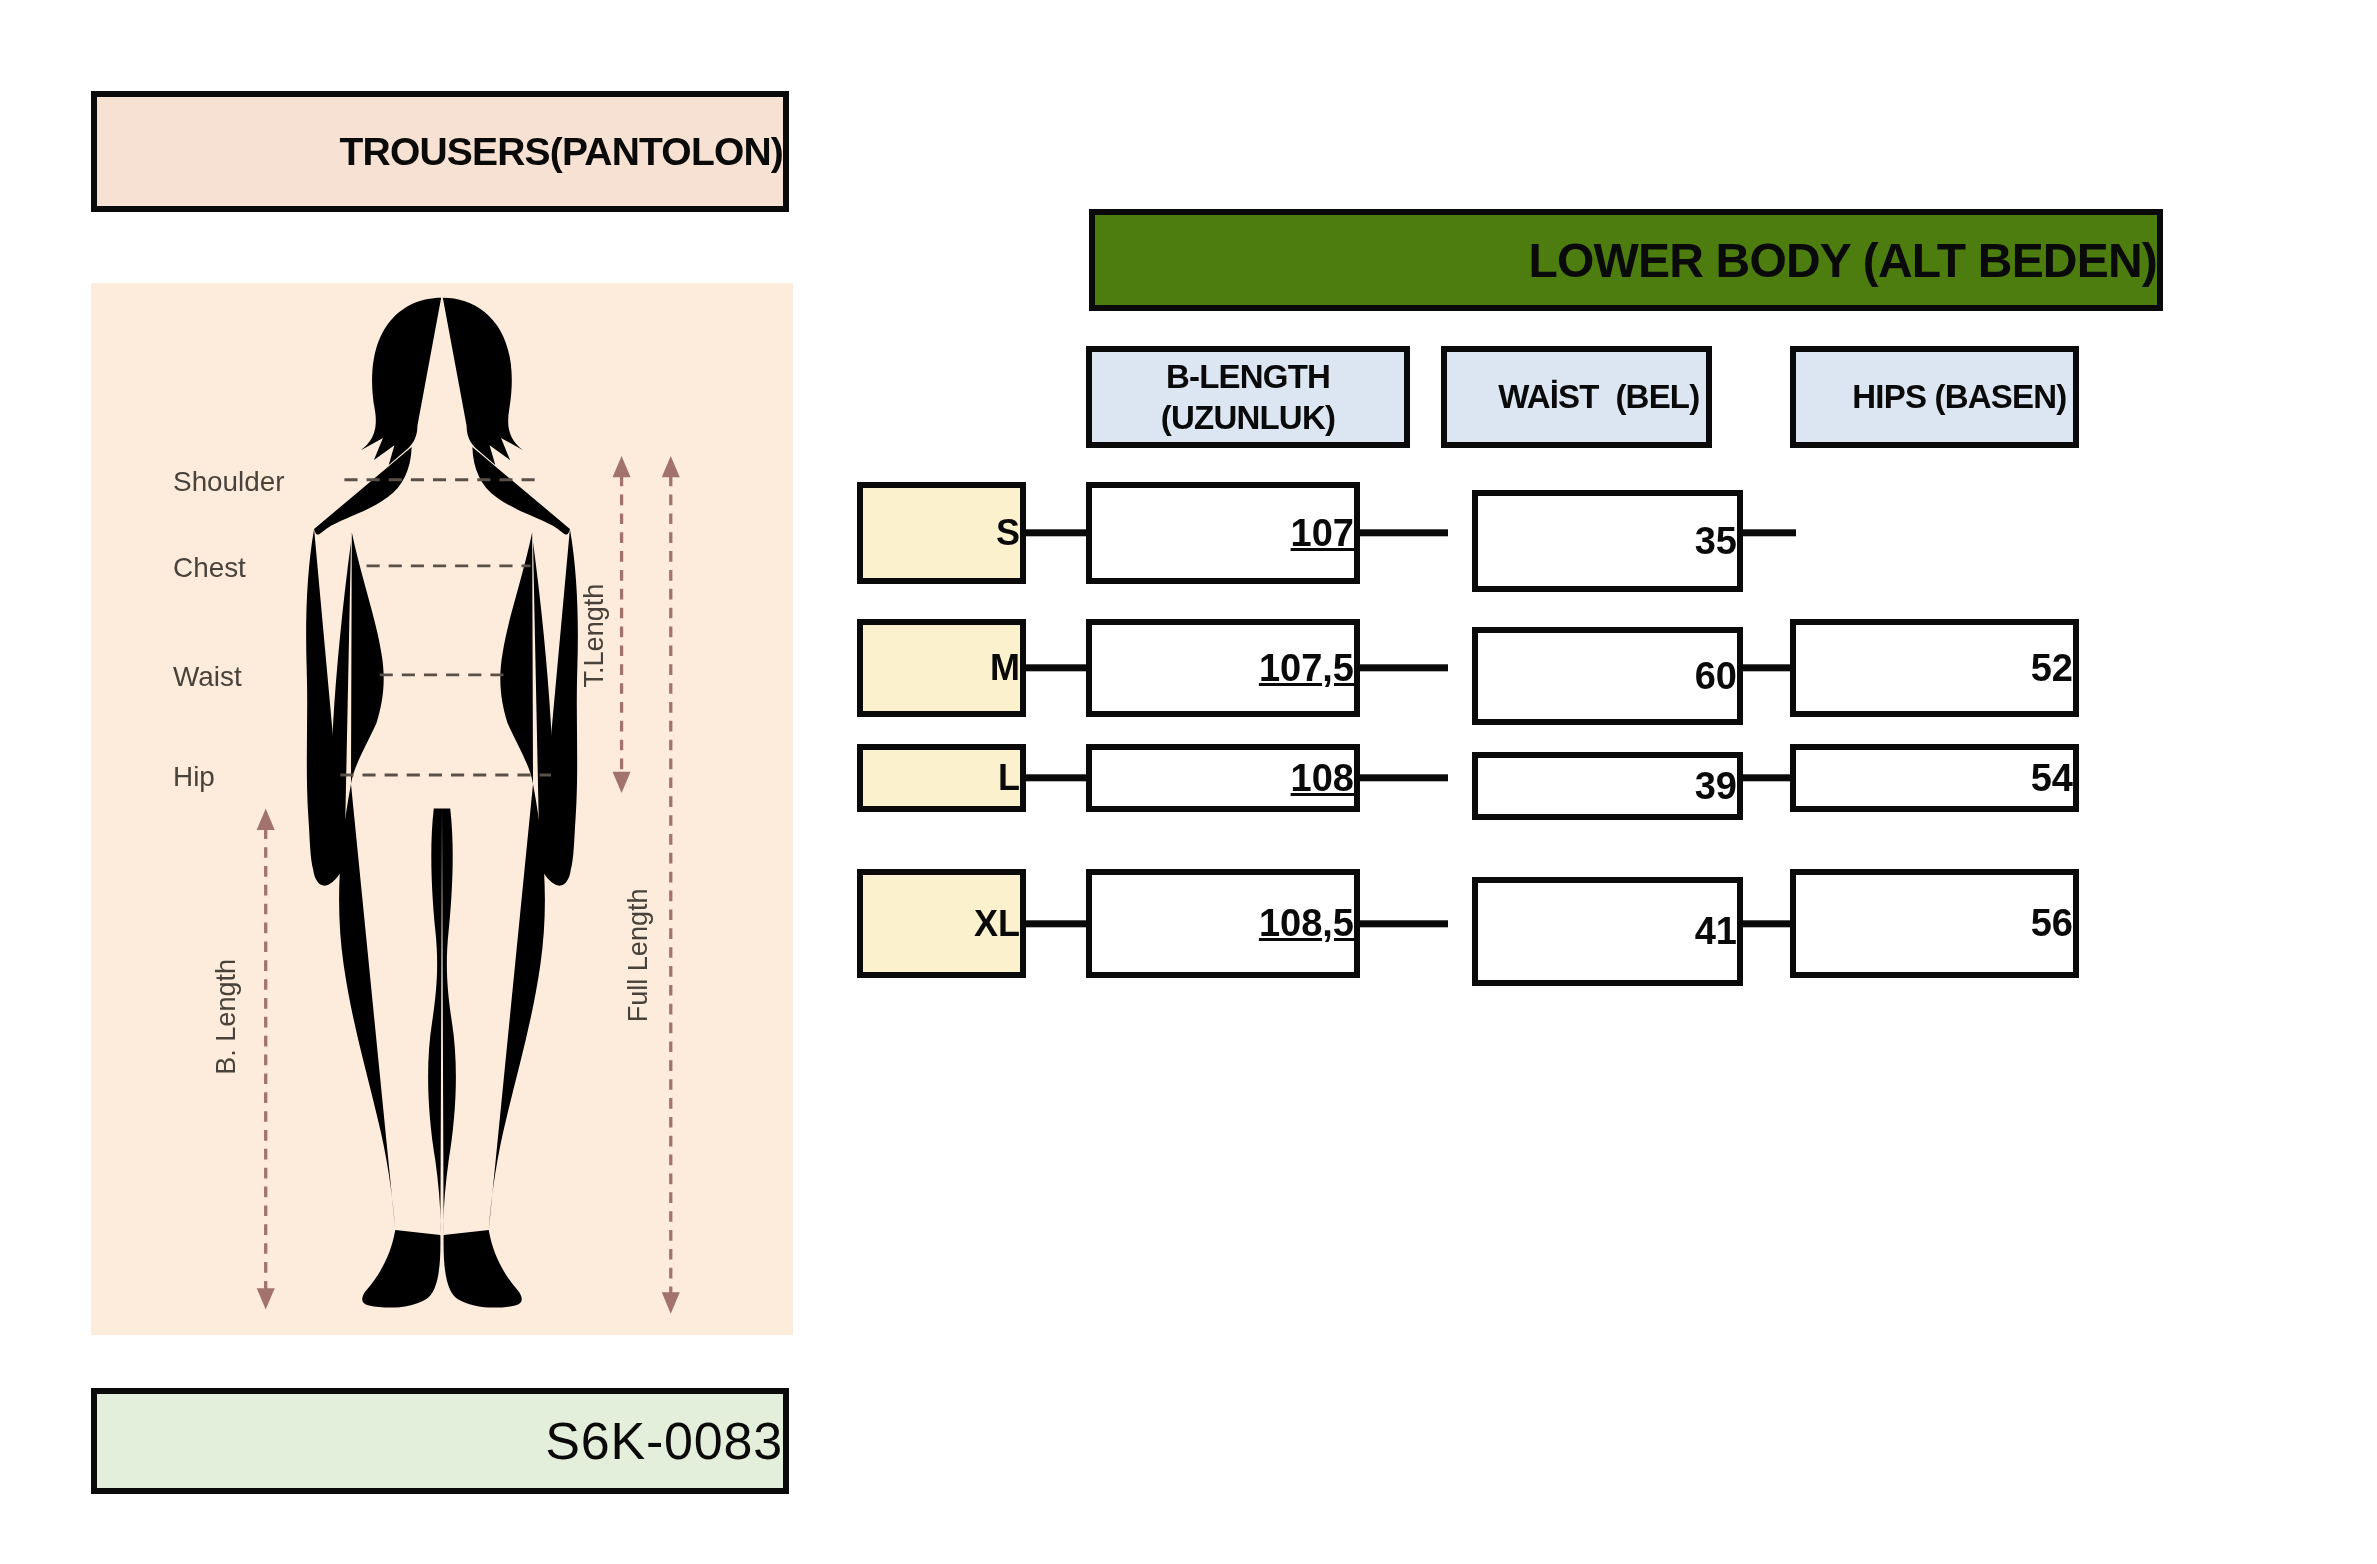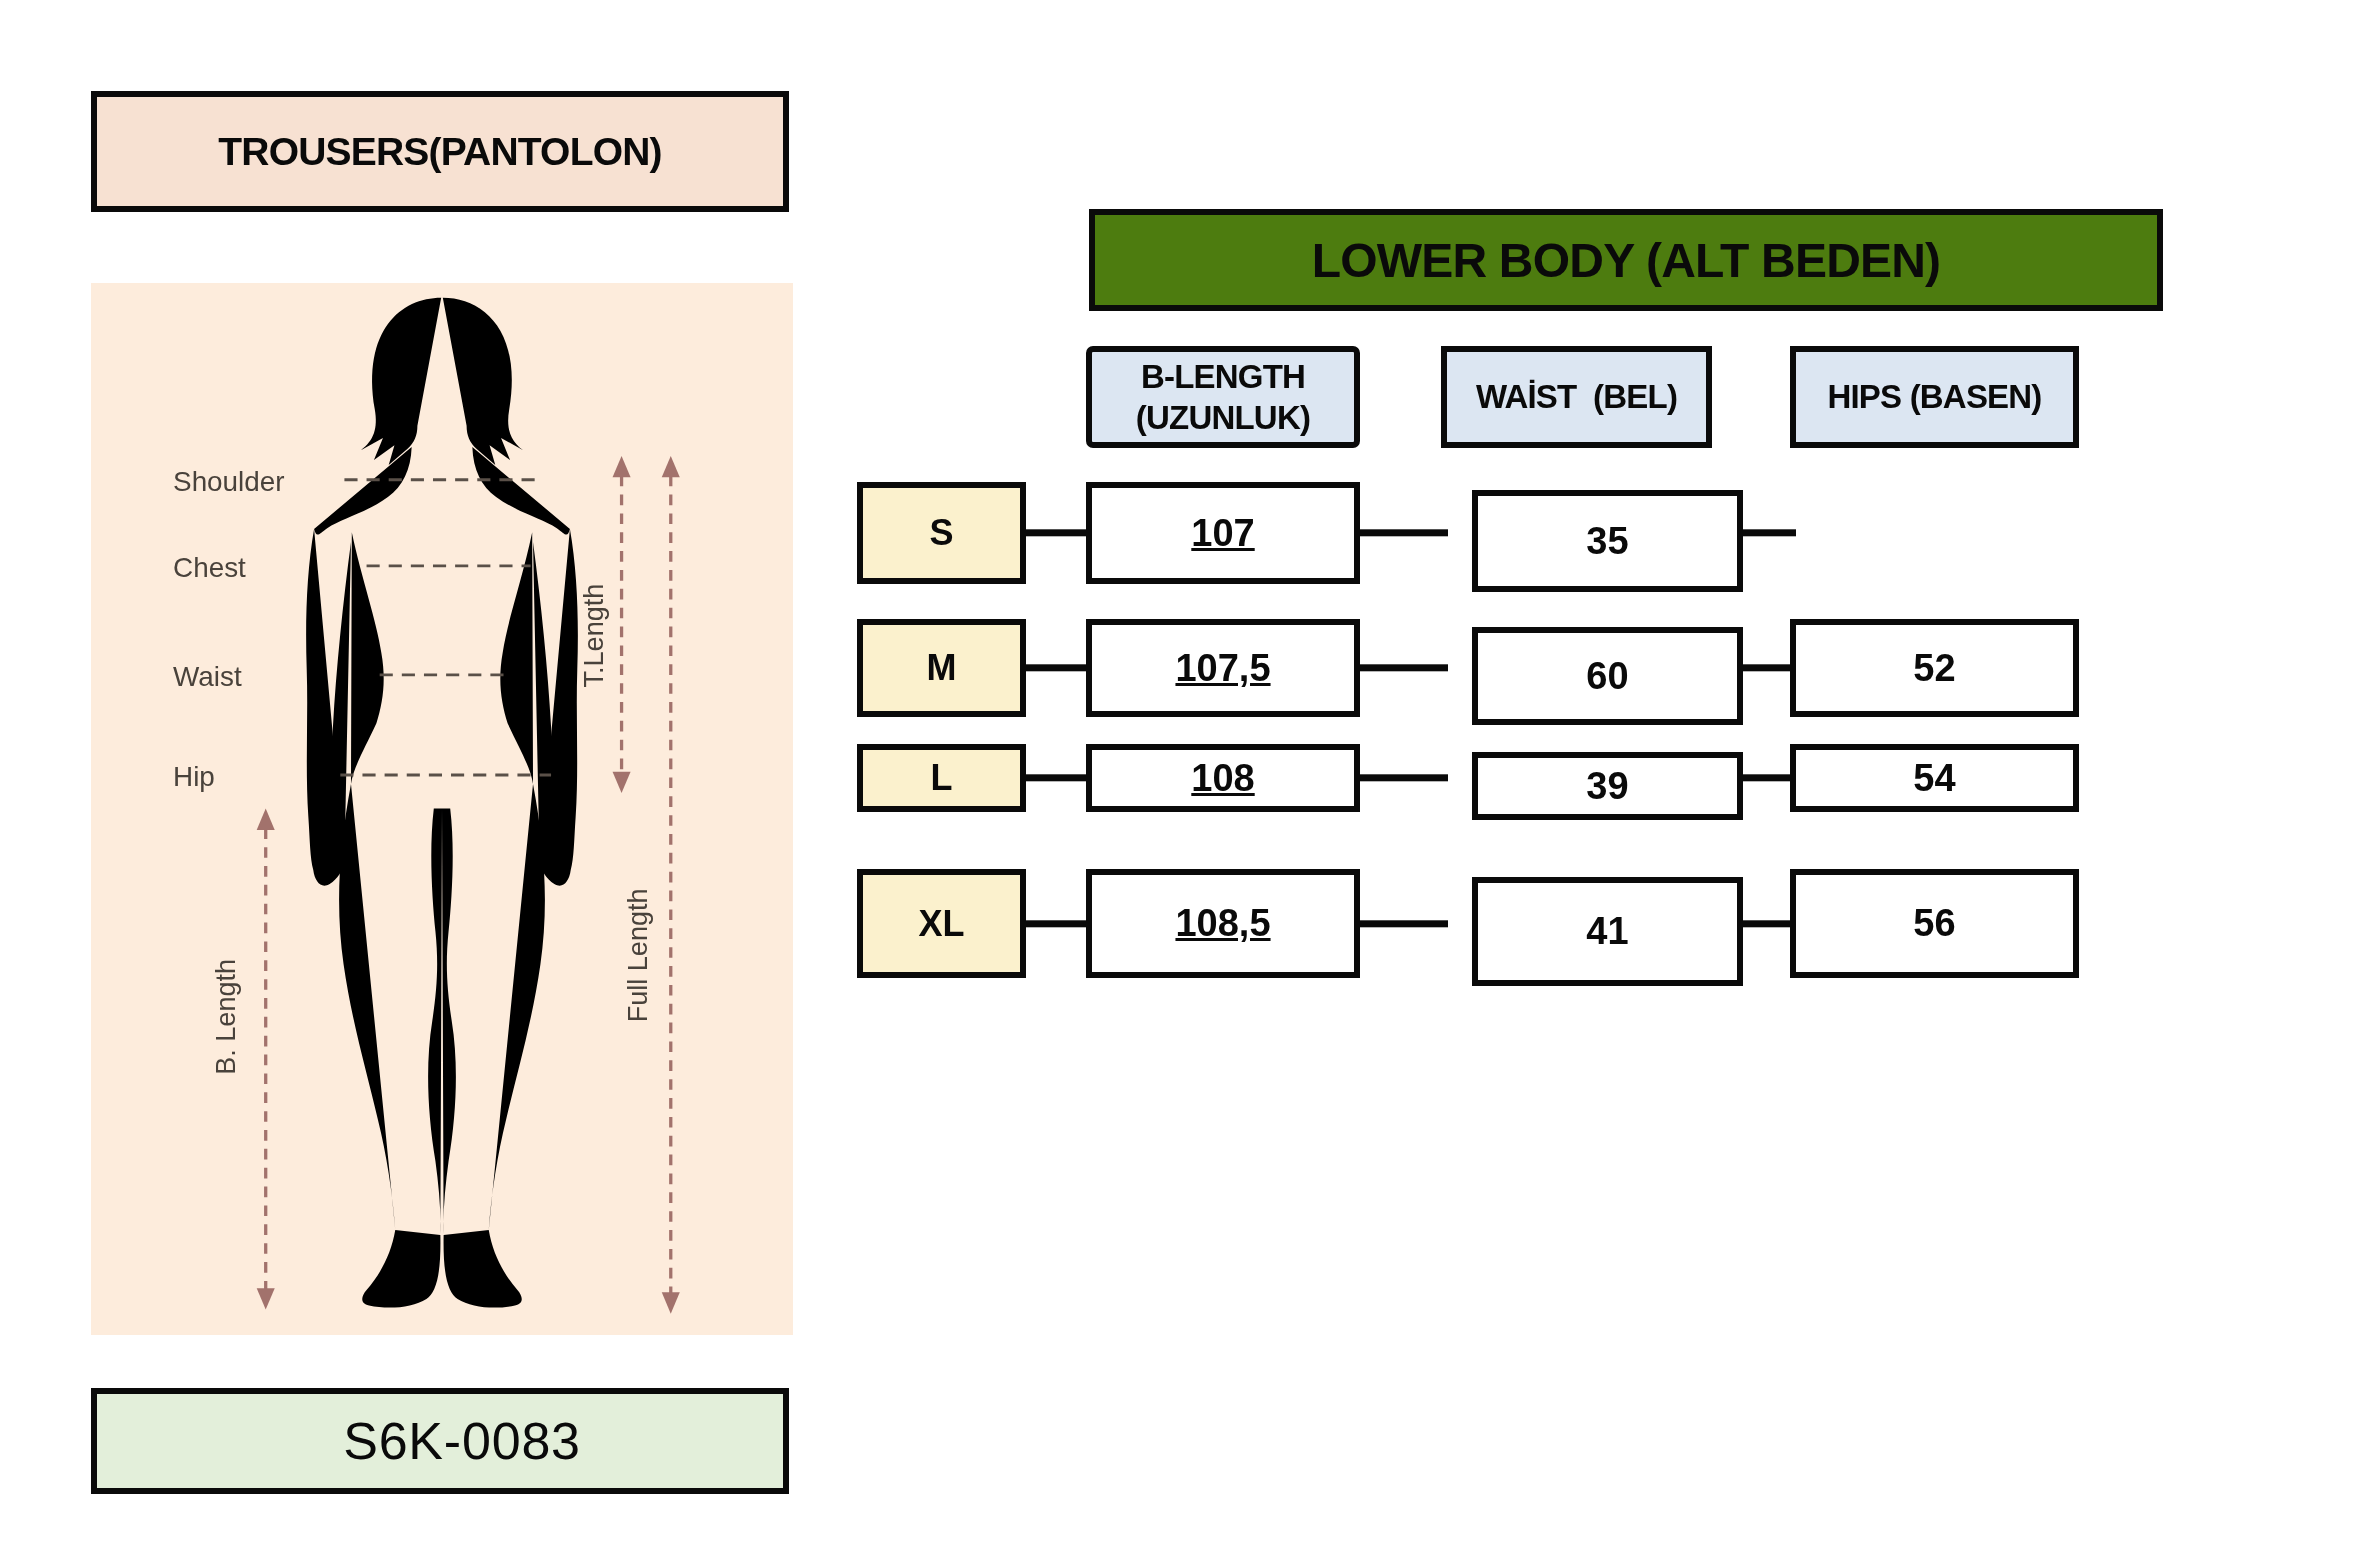--- a/index.html
+++ b/index.html
@@ -1,37 +1,37 @@
 <!DOCTYPE html>
 <html style="font-size:13px"><head>
 <meta charset="utf-8">
 <style>
   html,body{margin:0;padding:0;background:#ffffff;}
   body{width:2377px;height:1564px;position:relative;font-family:"Liberation Sans",sans-serif;overflow:hidden;}
 
   .box{position:absolute;box-sizing:border-box;border:6.6px solid #0a0a0a;background:#ffffff;
-       display:flex;align-items:center;justify-content:center;text-align:center;
+       display:flex;align-items:center;justify-content:flex-end;text-align:center;
        font-family:"Liberation Sans",sans-serif;font-weight:bold;color:#0a0a0a;}
 
   #title-box{left:91px;top:91px;width:698px;height:121px;background:#f7e1d2;font-size:39px;letter-spacing:-0.8px;}
   #code-box{left:91px;top:1388px;width:698px;height:106px;background:#e3efda;font-weight:normal;font-size:52px;letter-spacing:0.8px;padding-left:44px;}
 
   #diagram{position:absolute;left:91px;top:283px;width:702px;height:1052px;background:#fdecdc;text-align:center;}
   #diagram svg{display:block;width:100%;height:100%;}
   .dash line{stroke:#5a5048;stroke-width:3.5;stroke-dasharray:16 11;}
   .arrow line{stroke:#a2726c;stroke-width:4;stroke-dasharray:13 10;}
   .arrow polygon{fill:#a2726c;stroke:none;}
   .lbl text{font-family:"Liberation Sans",sans-serif;font-size:34px;fill:#49423b;}
   .lbl-rot text{font-family:"Liberation Sans",sans-serif;font-size:33px;fill:#49423b;}
 
   #lower-title{left:1089px;top:209px;width:1074px;height:102px;background:#4d7c0f;font-size:48px;letter-spacing:-0.8px;}
 
   .col-header{top:346px;height:102px;background:#dce6f2;font-size:33px;line-height:1.25;
               white-space:pre-wrap;padding:0 6.6px;letter-spacing:-0.8px;}
-  #col1{left:1086px;width:274px;border-radius:7px;}
+  #col1{left:1086px;width:324px;}
   #col2{left:1441px;width:271px;}
   #col3{left:1790px;width:289px;}
 
   .row{position:absolute;left:0;width:2377px;}
   #row-s{top:482px;height:102px;}
   #row-m{top:619px;height:98px;}
   #row-l{top:744px;height:68px;}
   #row-xl{top:869px;height:109px;}
   .row .box{top:0;height:100%;}
   .size-cell{left:857px;width:169px;background:#fbf1cd;font-size:36px;}

